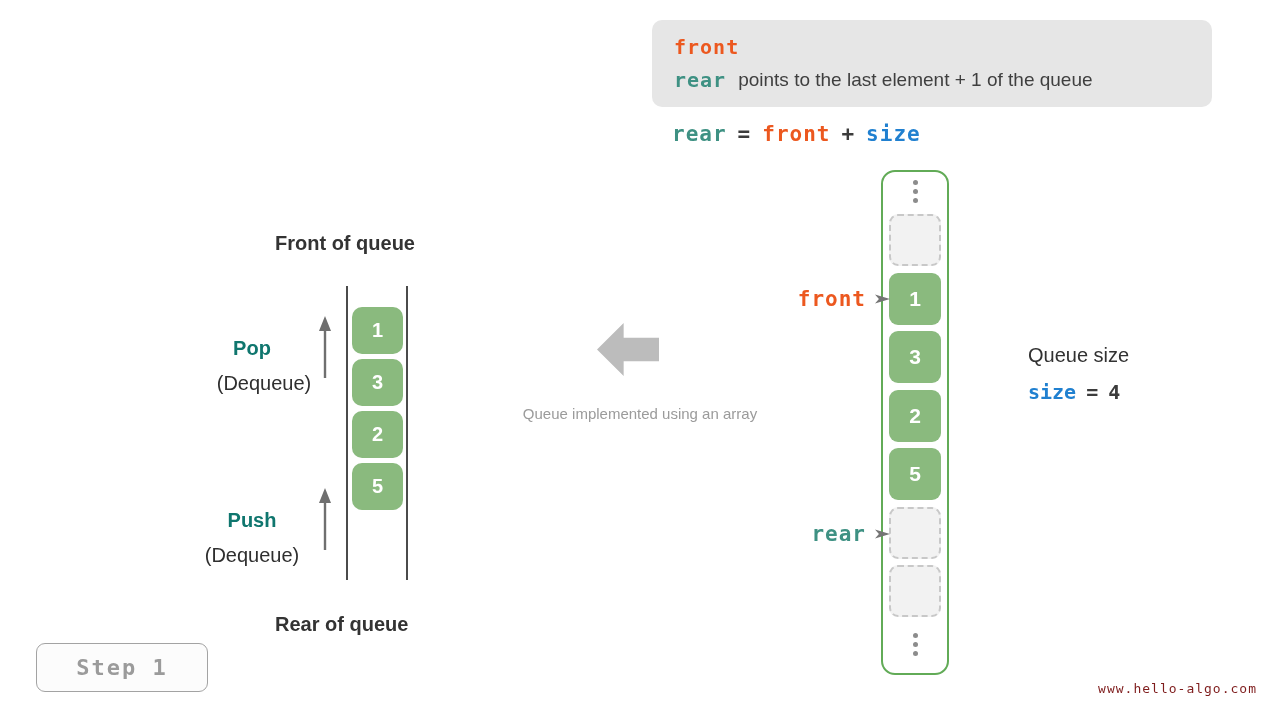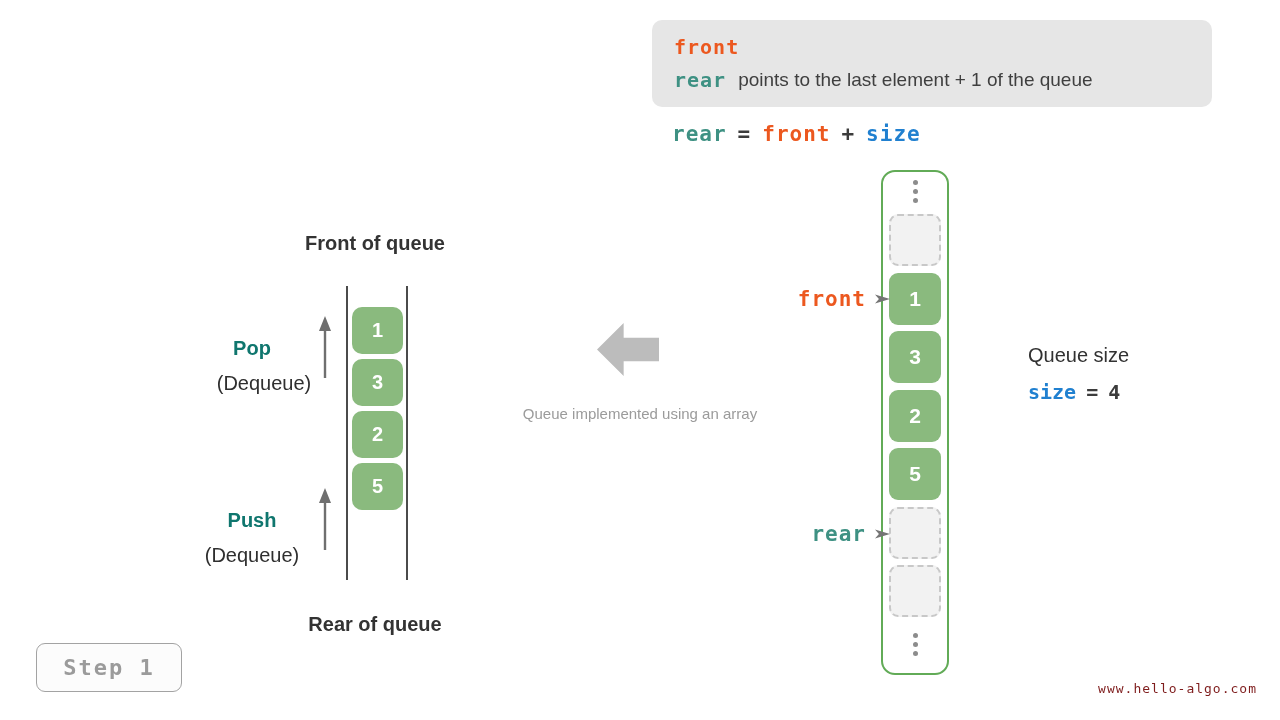--- a/index.html
+++ b/index.html
@@ -27,21 +27,21 @@
   .legend-line { display:flex; align-items:center; }
   .legend .code { font-size:20px; letter-spacing:1px; margin-right:12px; }
 
   
   .formula {
     position:absolute; left:672px; top:122px; font-size:21px;
     display:flex; gap:11px; align-items:center; letter-spacing:1px;
   }
 
   
-  .big-label { position:absolute; width:200px; text-align:center; font-weight:bold; font-size:20px; color:#333333; }
+  .big-label { position:absolute; width:200px; font-weight:bold; font-size:20px; color:#333333; }
   .front-of-queue { left:275px; top:232px; }
   .rear-of-queue  { left:275px; top:613px; }
   .rail { position:absolute; top:286px; height:294px; width:2px; background:#4b4b4b; }
   .rail-left  { left:346px; }
   .rail-right { left:406px; }
   .stack-items {
     position:absolute; left:352px; top:307px;
     display:flex; flex-direction:column; gap:5px;
   }
   .stack-item {
@@ -100,21 +100,21 @@
     clip-path:polygon(0 15%, 100% 50%, 0 85%, 26% 50%);
   }
 
   
   .queue-size { position:absolute; left:1028px; top:344px; }
   .queue-size-title { font-size:20px; color:#323232; }
   .queue-size-eq { margin-top:13px; font-size:20px; display:flex; gap:10px; align-items:center; }
 
   
   .step-badge {
-    position:absolute; left:36px; top:643px; width:146px; height:49px;
+    position:absolute; left:36px; top:643px; width:172px; height:49px;
     border:1.5px solid #a3a3a3; border-radius:9px; background:#fcfcfc;
     box-sizing:border-box; display:flex; align-items:center; justify-content:center;
     font-family:"DejaVu Sans Mono", monospace; font-weight:bold;
     font-size:22px; color:#9b9b9b; letter-spacing:2px;
   }
 
   
   .watermark {
     position:absolute; right:43px; top:681px;
     font-family:"DejaVu Sans Mono", monospace; font-size:13px;

